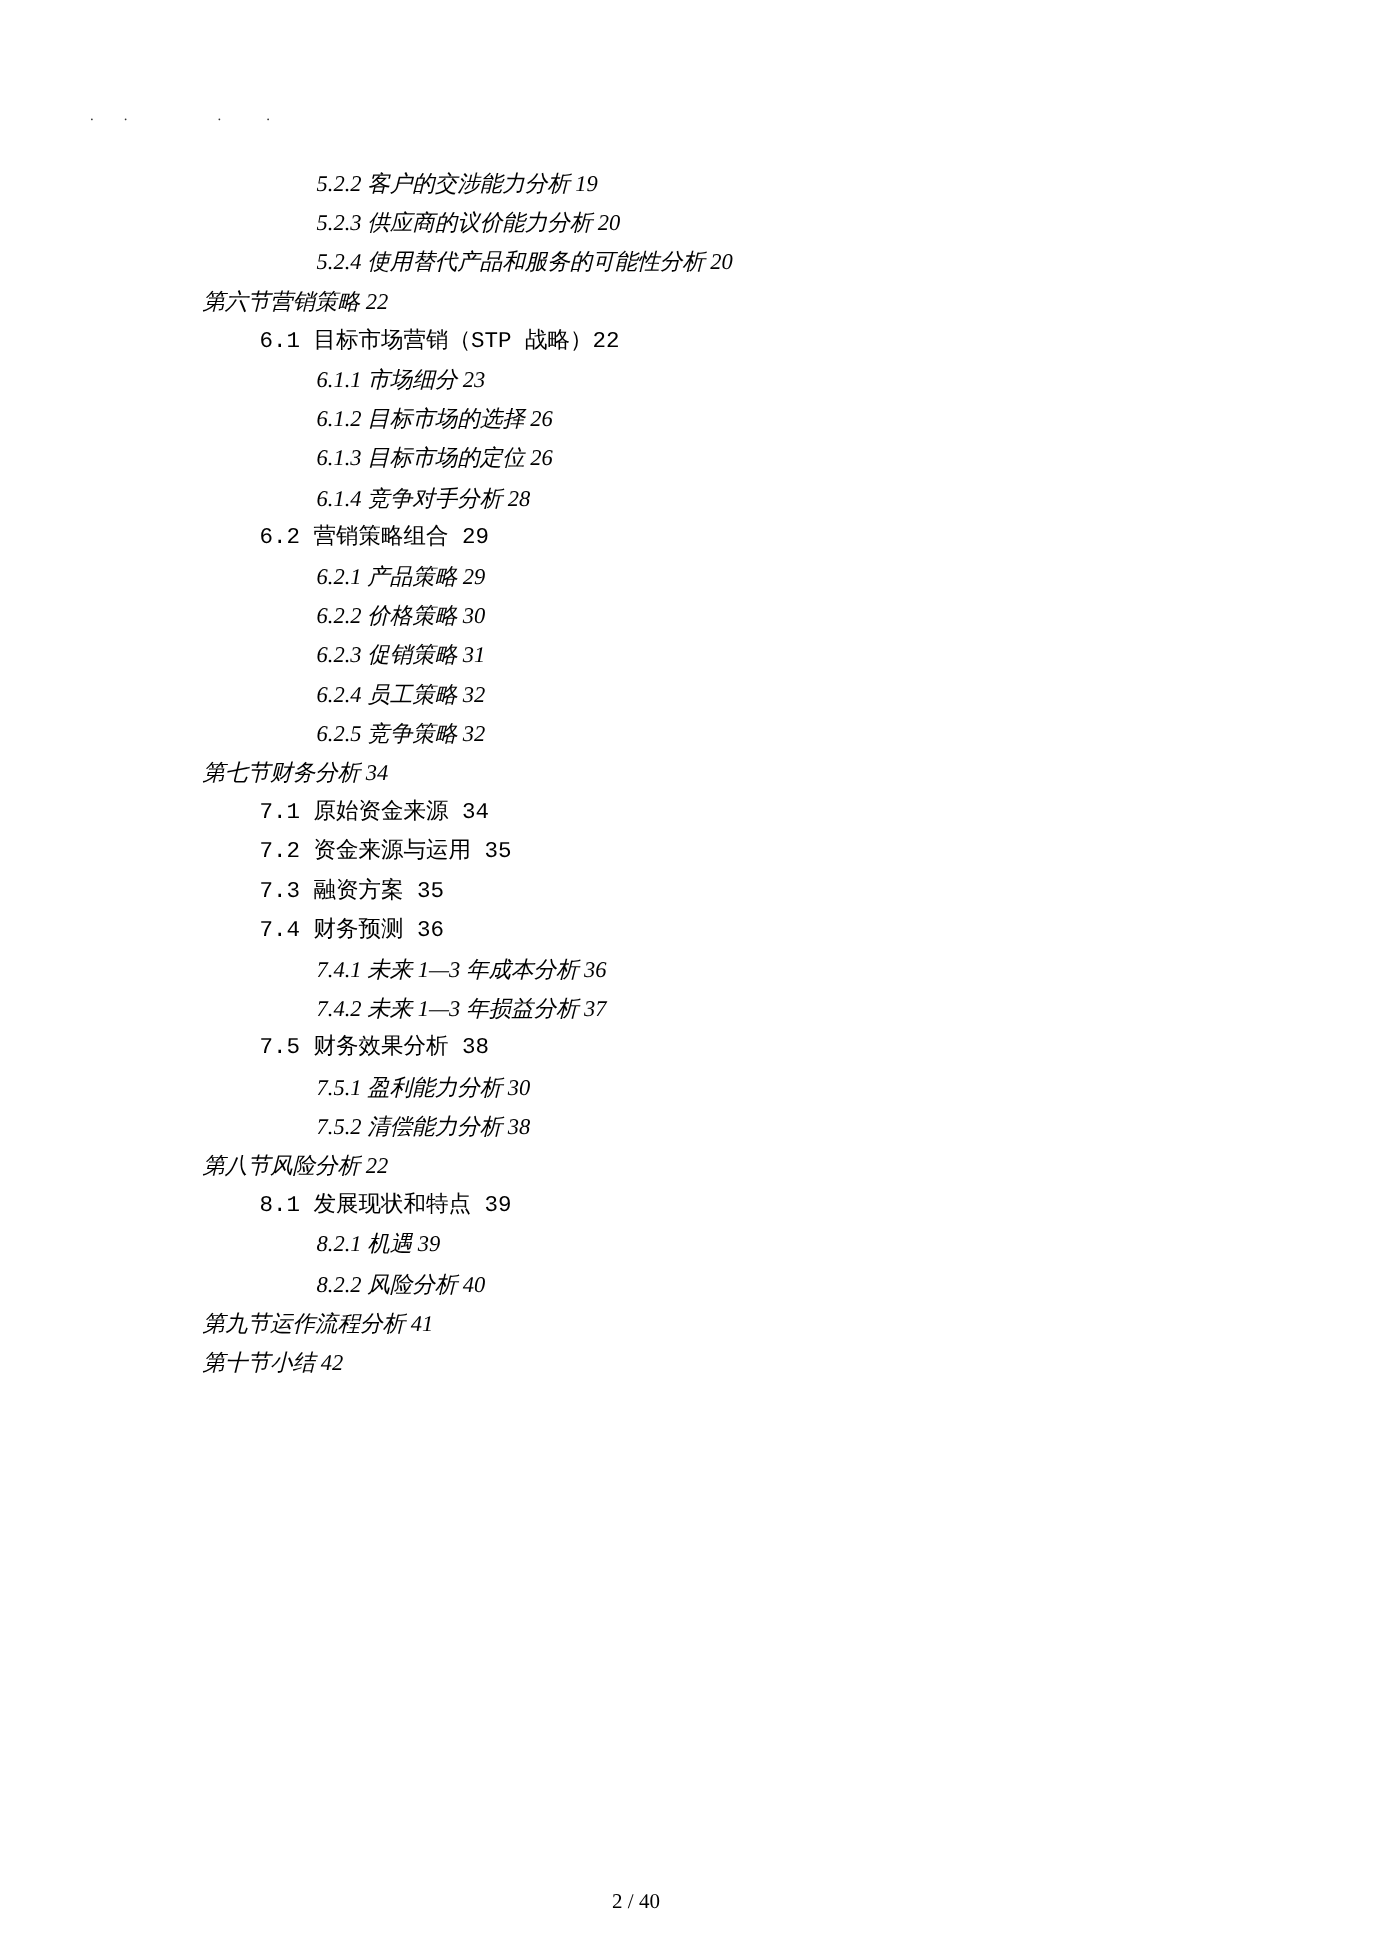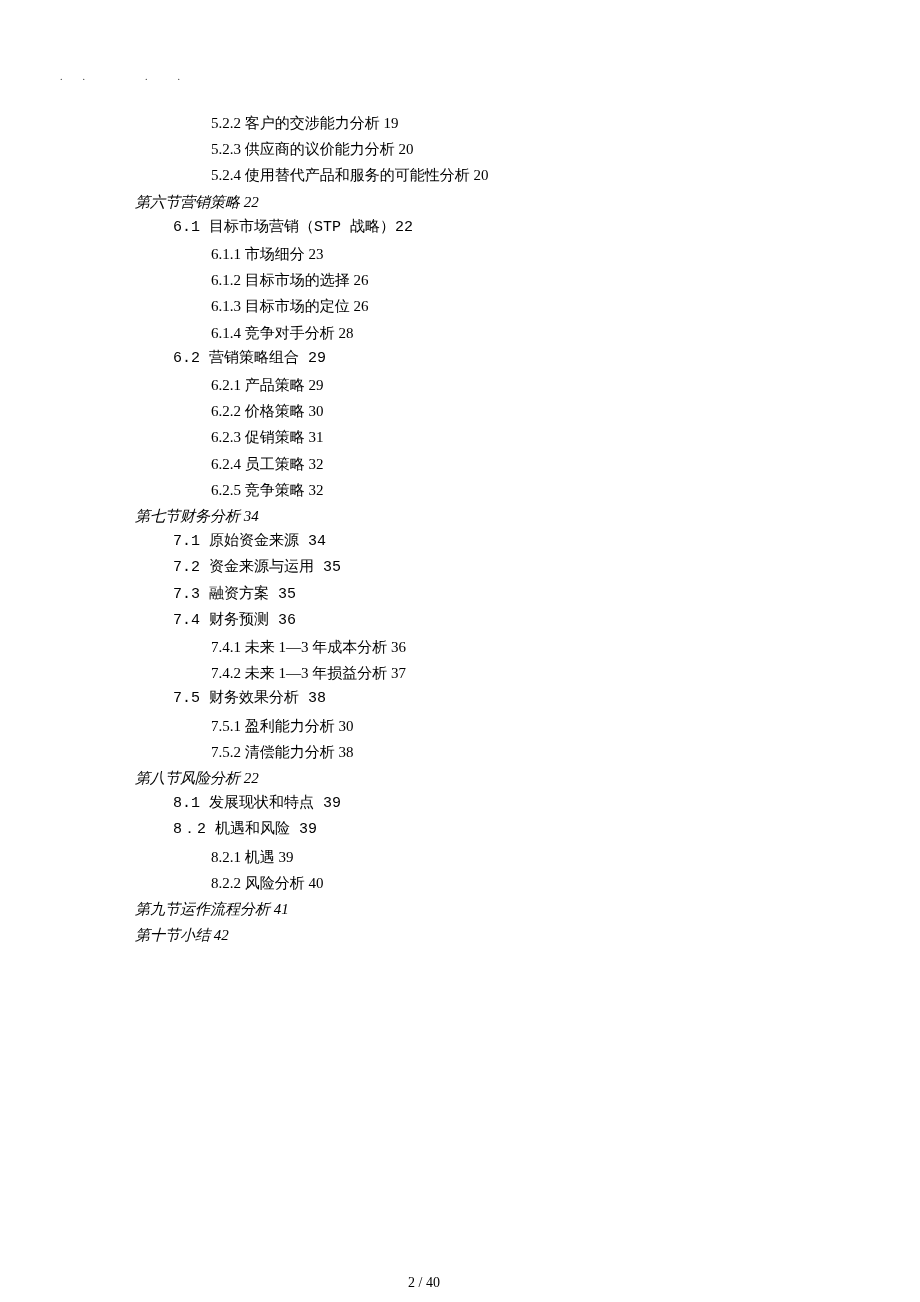--- a/index.html
+++ b/index.html
@@ -21,24 +21,24 @@
       letter-spacing: 0;
     }
     .content {
       position: absolute;
       top: 110px;
       left: 135px;
       line-height: 26.2px;
     }
     .l0 { margin-left: 0; font-style: italic; }
     .l1 { margin-left: 38px; font-family: Liberation Mono, monospace; }
-    .l2 { margin-left: 76px; }
+    .l2 { margin-left: 76px; font-style: italic; }
     .footer {
       position: absolute;
-      bottom: 11px;
+      bottom: 25px;
       left: 0;
       width: 848px;
       text-align: center;
       font-size: 14px;
       font-family: "Times New Roman", serif;
     }
   </style>
 </head>
 <body>
 
@@ -65,20 +65,19 @@
     <div class="l1">7.2 资金来源与运用 35</div>
     <div class="l1">7.3 融资方案 35</div>
     <div class="l1">7.4 财务预测 36</div>
     <div class="l2">7.4.1 未来 1—3 年成本分析 36</div>
     <div class="l2">7.4.2 未来 1—3 年损益分析 37</div>
     <div class="l1">7.5 财务效果分析 38</div>
     <div class="l2">7.5.1 盈利能力分析 30</div>
     <div class="l2">7.5.2 清偿能力分析 38</div>
     <div class="l0">第八节风险分析 22</div>
     <div class="l1">8.1 发展现状和特点 39</div>
-    <div class="l1">8．2 机遇和风险 39</div>
     <div class="l2">8.2.1 机遇 39</div>
     <div class="l2">8.2.2 风险分析 40</div>
     <div class="l0">第九节运作流程分析 41</div>
     <div class="l0">第十节小结 42</div>
   </div>
 
 <div class="footer">2  / 40</div>
 
 </body></html>

